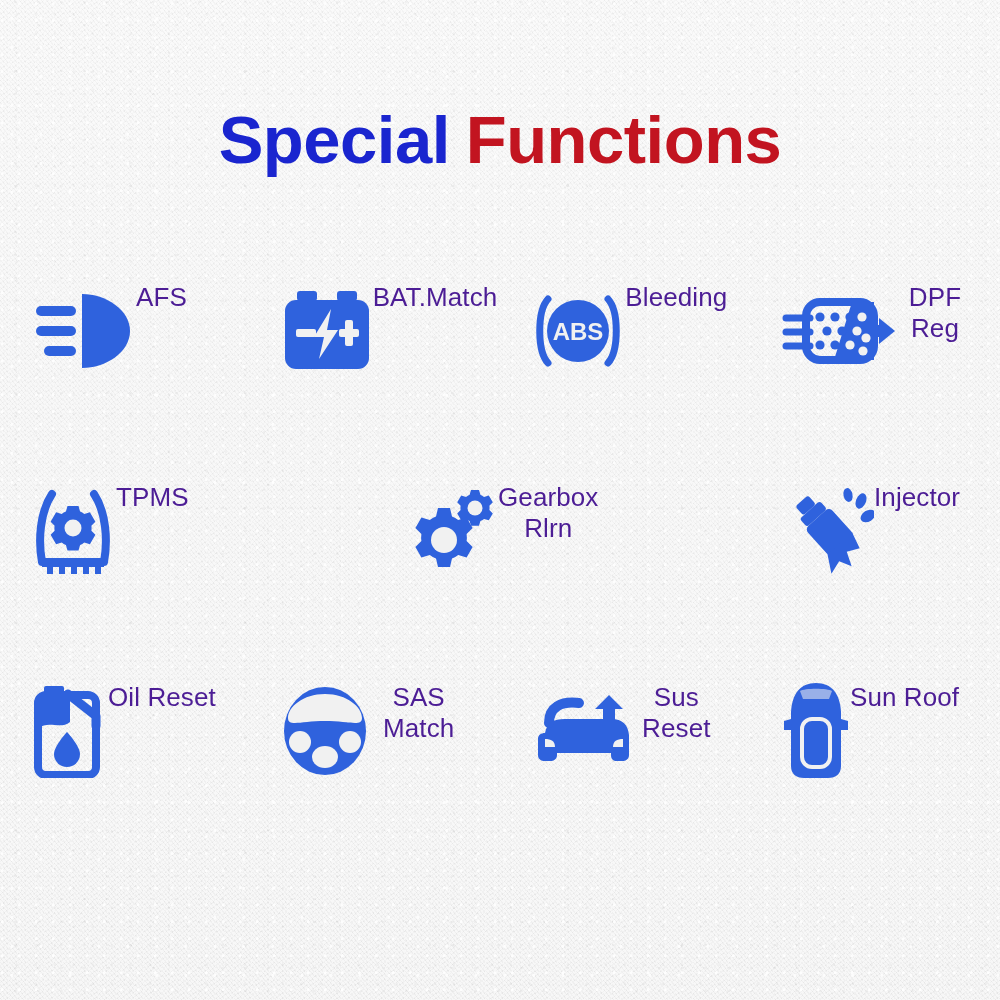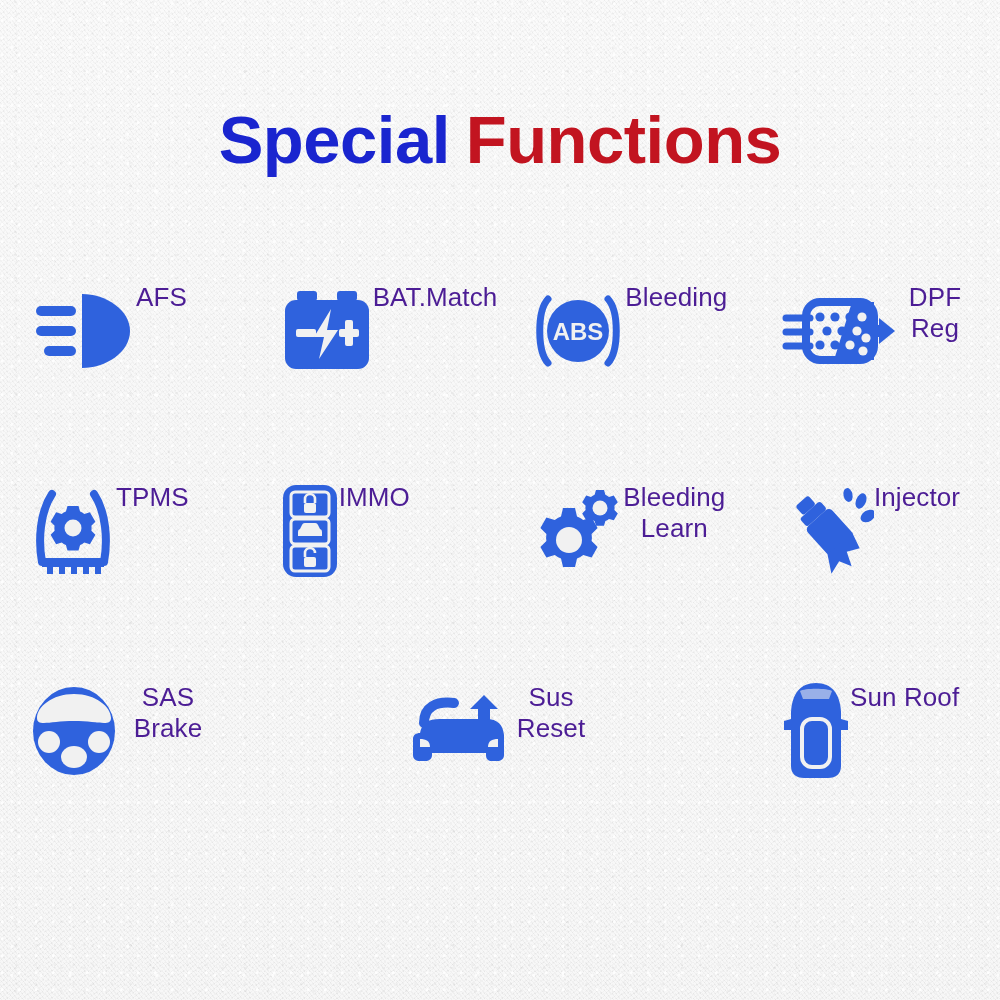--- a/index.html
+++ b/index.html
@@ -196,64 +196,37 @@
             </g>
             <g fill="#2f62dd" transform="translate(43,40)">
               <path d="M-5.5,-22 h11 l1.6,5.6 a17,17 0 0 1 4.2,2.45 l5.6,-1.7 l5.5,9.5 l-4,4 a17,17 0 0 1 0,4.9 l4,4 l-5.5,9.5 l-5.6,-1.7 a17,17 0 0 1 -4.2,2.45 l-1.6,5.6 h-11 l-1.6,-5.6 a17,17 0 0 1 -4.2,-2.45 l-5.6,1.7 l-5.5,-9.5 l4,-4 a17,17 0 0 1 0,-4.9 l-4,-4 l5.5,-9.5 l5.6,1.7 a17,17 0 0 1 4.2,-2.45 Z"></path>
             </g>
             <circle cx="43" cy="40" r="8.5" fill="#f1f1f1"></circle>
           </svg>
         </div>
         <div class="label">TPMS</div>
       </div>
 
-      <div class="cell">
-        <div class="icon-box">
-          <svg width="58" height="96" viewBox="0 0 58 96">
-            <rect x="2" y="2" width="54" height="92" rx="13" fill="#2f62dd"></rect>
-            <g fill="none" stroke="#f1f1f1" stroke-width="3">
-              <rect x="10" y="9" width="38" height="25" rx="4"></rect>
-              <rect x="10" y="36" width="38" height="25" rx="4"></rect>
-              <rect x="10" y="63" width="38" height="25" rx="4"></rect>
-            </g>
-
-            <g fill="#f1f1f1">
-              <rect x="23" y="20" width="12" height="10" rx="2"></rect>
-              <path d="M24 20 v-4 a5 5 0 0 1 10 0 v4" fill="none" stroke="#f1f1f1" stroke-width="2.6"></path>
-            </g>
-
-            <g fill="#f1f1f1">
-              <path d="M17 53 v-4 a3 3 0 0 1 2-3 l2-4 a3 3 0 0 1 3-2 h10 a3 3 0 0 1 3 2 l2 4 a3 3 0 0 1 2 3 v4 Z"></path>
-            </g>
-
-            <g fill="#f1f1f1">
-              <rect x="23" y="74" width="12" height="10" rx="2"></rect>
-              <path d="M24 74 v-4 a5 5 0 0 1 10 0" fill="none" stroke="#f1f1f1" stroke-width="2.6"></path>
-            </g>
-          </svg>
-        </div>
-        <div class="label">IMMO</div>
-      </div>
 
       <div class="cell">
         <div class="icon-box">
           <svg width="92" height="86" viewBox="0 0 92 86">
 
             <g fill="#2f62dd" transform="translate(69,20)">
               <path d="M-4,-18 h8 l1.4,4.8 a14,14 0 0 1 3.6,2.1 l4.8,-1.45 l4,6.9 l-3.4,3.45 a14,14 0 0 1 0,4.2 l3.4,3.45 l-4,6.9 l-4.8,-1.45 a14,14 0 0 1 -3.6,2.1 l-1.4,4.8 h-8 l-1.4,-4.8 a14,14 0 0 1 -3.6,-2.1 l-4.8,1.45 l-4,-6.9 l3.4,-3.45 a14,14 0 0 1 0,-4.2 l-3.4,-3.45 l4,-6.9 l4.8,1.45 a14,14 0 0 1 3.6,-2.1 Z"></path>
             </g>
             <circle cx="69" cy="20" r="7.5" fill="#f1f1f1"></circle>
 
             <g fill="#2f62dd" transform="translate(38,52)">
               <path d="M-6,-32 h12 l2,8.4 a24,24 0 0 1 6.2,3.6 l8.4,-2.5 l6,10.4 l-6,6 a24,24 0 0 1 0,7.2 l6,6 l-6,10.4 l-8.4,-2.5 a24,24 0 0 1 -6.2,3.6 l-2,8.4 h-12 l-2,-8.4 a24,24 0 0 1 -6.2,-3.6 l-8.4,2.5 l-6,-10.4 l6,-6 a24,24 0 0 1 0,-7.2 l-6,-6 l6,-10.4 l8.4,2.5 a24,24 0 0 1 6.2,-3.6 Z"></path>
             </g>
             <circle cx="38" cy="52" r="13" fill="#f1f1f1"></circle>
           </svg>
         </div>
-        <div class="label">Bleeding Learn</div>
+        <div class="label">Gearbox Rlrn</div>
       </div>
 
       <div class="cell">
         <div class="icon-box">
           <svg width="92" height="92" viewBox="0 0 92 92">
             <g fill="#2f62dd" transform="rotate(-42 46 46)">
               <rect x="38" y="6" width="17" height="12" rx="3"></rect>
               <rect x="33" y="18" width="27" height="11" rx="3"></rect>
               <rect x="30" y="29" width="33" height="38" rx="5"></rect>
               <path d="M30 63 L20 80 L34 76 L40 88 L46 74 L58 80 L63 63 Z"></path>
@@ -266,32 +239,44 @@
             </g>
           </svg>
         </div>
         <div class="label">Injector</div>
       </div>
 
     </div>
 
     <div class="row">
 
+      <div class="cell">
+        <div class="icon-box">
+          <svg width="78" height="94" viewBox="0 0 78 94">
+            <rect x="14" y="2" width="20" height="9" rx="2" fill="#2f62dd"></rect>
+            <path d="M38 10 L66 32 L66 42" fill="none" stroke="#2f62dd" stroke-width="9" stroke-linecap="round" stroke-linejoin="round"></path>
+            <rect x="8" y="11" width="58" height="80" rx="8" fill="none" stroke="#2f62dd" stroke-width="8"></rect>
+            <path d="M8 11 L40 11 L40 38 C30 46 20 36 8 44 Z" fill="#2f62dd"></path>
+            <path d="M37 48 C37 48 50 62 50 70 a13 13 0 0 1 -26 0 C24 62 37 48 37 48 Z" fill="#2f62dd"></path>
+          </svg>
+        </div>
+        <div class="label">Oil Reset</div>
+      </div>
 
       <div class="cell">
         <div class="icon-box">
           <svg width="88" height="92" viewBox="0 0 88 92">
             <ellipse cx="44" cy="46" rx="41" ry="44" fill="#2f62dd"></ellipse>
             <path d="M44 9 C22 9 7 22 7 33 C7 42 20 36 44 36 C68 36 81 42 81 33 C81 22 66 9 44 9 Z" fill="#f1f1f1"></path>
             <circle cx="19" cy="57" r="11" fill="#f1f1f1"></circle>
             <circle cx="69" cy="57" r="11" fill="#f1f1f1"></circle>
             <ellipse cx="44" cy="72" rx="13" ry="11" fill="#f1f1f1"></ellipse>
           </svg>
         </div>
-        <div class="label">SAS Brake</div>
+        <div class="label">SAS Match</div>
       </div>
 
       <div class="cell">
         <div class="icon-box">
           <svg width="102" height="84" viewBox="0 0 102 84">
 
             <g fill="#2f62dd">
               <path d="M72 6 L86 20 L78 20 L78 40 L66 40 L66 20 L58 20 Z" transform="translate(6,0)"></path>
               <path d="M78 56 L92 42 L84 42 L84 26 L72 26 L72 42 L64 42 Z" transform="translate(0,-2)"></path>
             </g>

